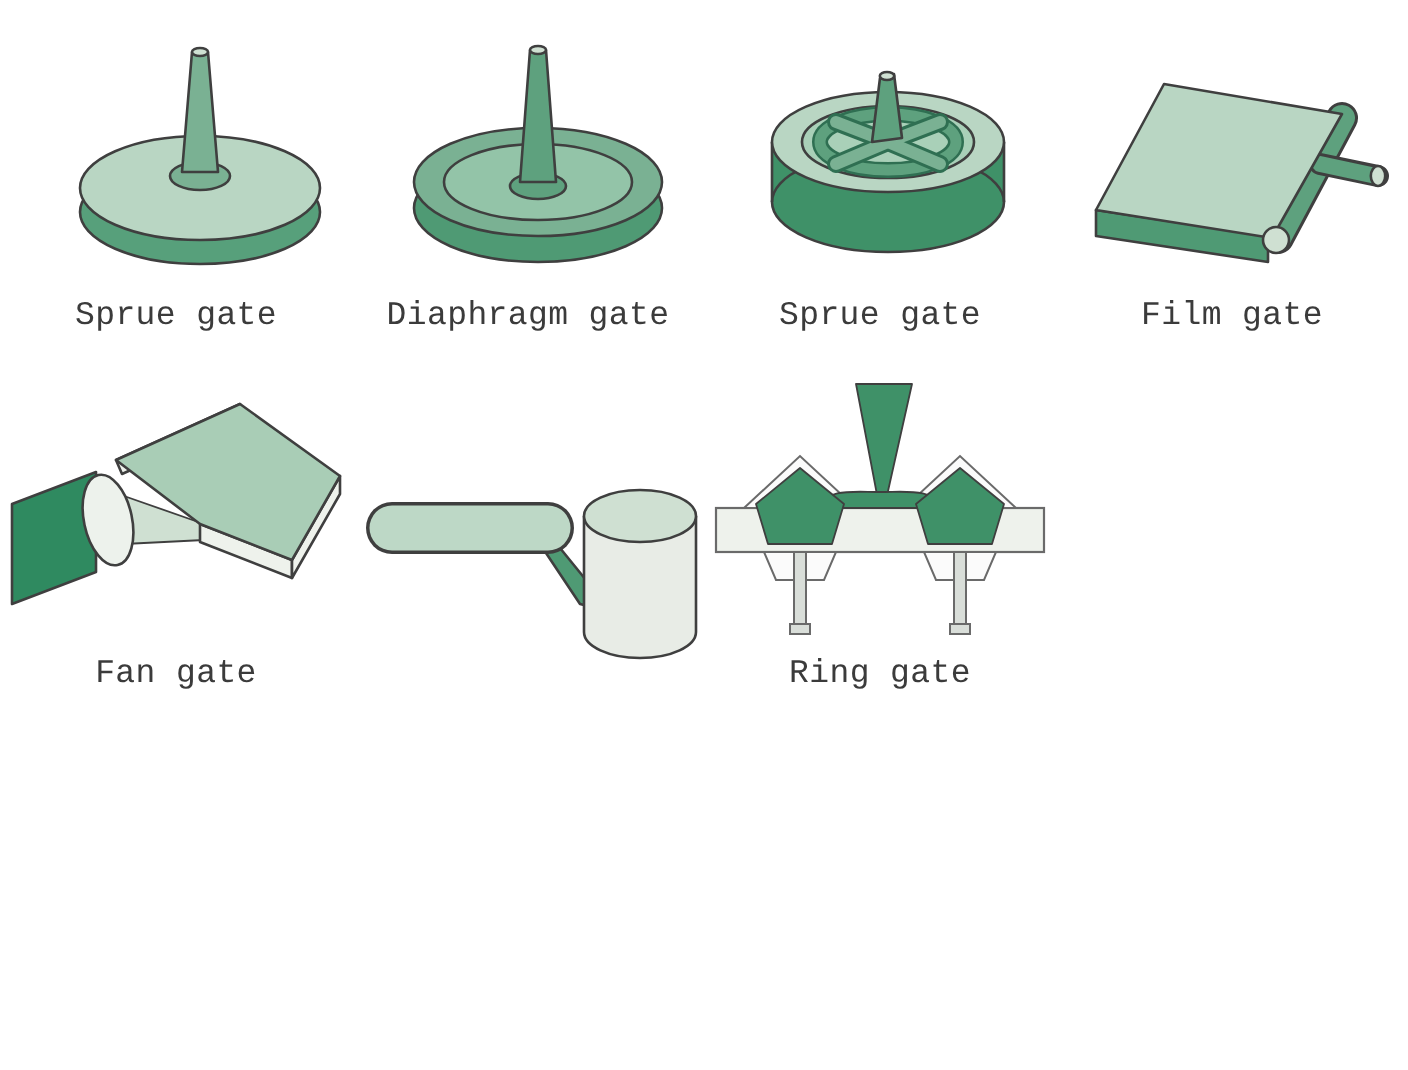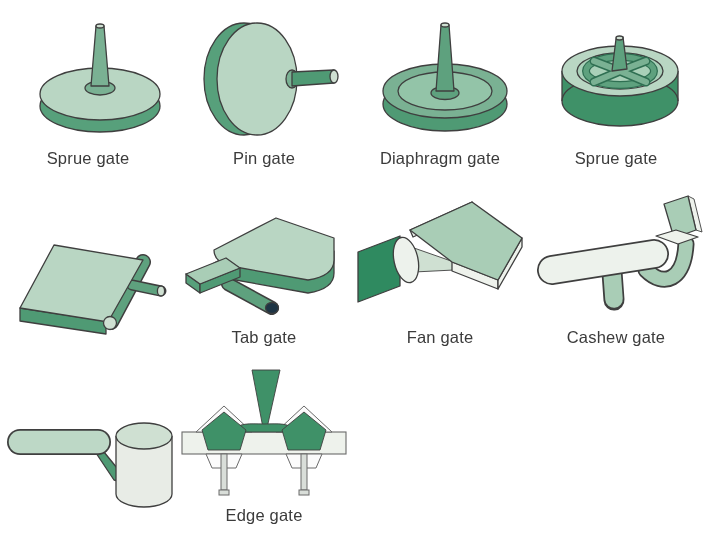--- a/index.html
+++ b/index.html
@@ -5,21 +5,21 @@
   html,body{margin:0;padding:0;background:#ffffff;}
   #canvas{
     width:704px;height:535px;background:#ffffff;
     display:grid;grid-template-columns:repeat(4,176px);grid-template-rows:repeat(3,1fr);
     font-family:"Liberation Sans", sans-serif;
   }
   .cell{display:flex;flex-direction:column;align-items:center;justify-content:flex-end;padding-bottom:8px;}
   .fig{width:176px;height:135px;flex:0 0 auto;}
   .lbl{
     height:24px;line-height:24px;font-size:16.5px;color:#3b3b3b;
-    letter-spacing:.2px;text-align:center;white-space:nowrap;
+    letter-spacing:.2px;text-align:center;white-space:nowrap;font-family:Liberation Mono, monospace;
   }
   
   svg .ol{stroke:#3f3f3f;stroke-width:1.3;stroke-linejoin:round;}
   svg .thin{stroke:#3f3f3f;stroke-width:.9;stroke-linejoin:round;}
   .f-light{fill:#b9d6c3}.f-light2{fill:#a9cdb6}.f-pale{fill:#cfe0d2}
   .f-mid{fill:#7ab193}.f-mid2{fill:#5ea17e}.f-dark{fill:#57a07b}
   .f-dark2{fill:#4f9a74}.f-deep{fill:#2f8a60}.f-green{fill:#3f9168}
   .f-surface{fill:#eef2ec}.f-flange{fill:#e8eee6}.f-run{fill:#d6e4d8}
   .f-cyl{fill:#e8ece6}.f-cap{fill:#edf2ec}.f-hole{fill:#8fc0a4}
   .f-inner{fill:#93c4a8}.f-floor{fill:#a9d0b8}.f-navy{fill:#1d3444}
@@ -35,30 +35,20 @@
     <svg class="fig" viewBox="0 0 176 135">
       <ellipse class="f-dark ol" cx="100" cy="95" rx="60" ry="26"></ellipse>
       <ellipse class="f-light ol" cx="100" cy="83" rx="60" ry="26"></ellipse>
       <ellipse class="f-mid ol" cx="100" cy="77" rx="15" ry="7"></ellipse>
       <polygon class="f-mid ol" points="96,15 104,15 109,75 91,75"></polygon>
       <ellipse class="f-pale ol" cx="100" cy="15" rx="4" ry="2"></ellipse>
     </svg>
     <div class="lbl">Sprue gate</div>
   </div>
 
-  <div class="cell">
-    <svg class="fig" viewBox="0 0 176 135">
-      <ellipse class="f-dark ol" cx="68" cy="68" rx="40" ry="56"></ellipse>
-      <ellipse class="f-light ol" cx="81" cy="68" rx="40" ry="56"></ellipse>
-      <ellipse class="f-mid ol" cx="116" cy="68" rx="6" ry="9"></ellipse>
-      <polygon class="f-dark2 ol" points="116,61 158,59 158,72 116,75"></polygon>
-      <ellipse class="f-pale ol" cx="158" cy="65.5" rx="4" ry="6.5"></ellipse>
-    </svg>
-    <div class="lbl">Pin gate</div>
-  </div>
 
 
 
   <div class="cell">
     <svg class="fig" viewBox="0 0 176 135">
       <ellipse class="f-dark2 ol" cx="93" cy="93" rx="62" ry="27"></ellipse>
       <ellipse class="f-mid ol" cx="93" cy="80" rx="62" ry="27"></ellipse>
       <ellipse class="f-inner ol" cx="93" cy="80" rx="47" ry="19"></ellipse>
       <ellipse class="f-mid2 ol" cx="93" cy="82" rx="14" ry="6.5"></ellipse>
       <polygon class="f-mid2 ol" points="89,14 97,14 102,80 84,80"></polygon>
@@ -99,63 +89,37 @@
     <svg class="fig" viewBox="0 0 176 135">
       <line x1="143" y1="48" x2="111" y2="108" stroke="#3f3f3f" stroke-width="16" stroke-linecap="round"></line>
       <line x1="143" y1="48" x2="111" y2="108" stroke="#5ea17e" stroke-width="13" stroke-linecap="round"></line>
       <line x1="132" y1="71" x2="161" y2="77" stroke="#3f3f3f" stroke-width="11" stroke-linecap="round"></line>
       <line x1="132" y1="71" x2="160" y2="77" stroke="#5ea17e" stroke-width="8" stroke-linecap="round"></line>
       <ellipse class="f-pale ol" cx="161" cy="77" rx="3.6" ry="5"></ellipse>
       <polygon class="f-dark2 ol" points="20,94 106,107 106,120 20,107"></polygon>
       <polygon class="f-light ol" points="20,94 54,31 143,46 108,108"></polygon>
       <circle class="f-pale ol" cx="110" cy="109" r="6.5"></circle>
     </svg>
+    <div class="lbl">Film gate</div>
   </div>
 
-  <div class="cell">
-    <svg class="fig" viewBox="0 0 176 135">
-      <line x1="52" y1="94" x2="96" y2="118" stroke="#3f3f3f" stroke-width="14" stroke-linecap="round"></line>
-      <line x1="52" y1="94" x2="94" y2="117" stroke="#5ea17e" stroke-width="11" stroke-linecap="round"></line>
-      <ellipse class="f-navy ol" cx="96" cy="118" rx="6.5" ry="5.5"></ellipse>
-      <path class="f-dark2 ol" d="M38,73 L100,41 L158,61 L158,83 Q158,99 132,103 L54,89 Q38,85 38,73 Z"></path>
-      <path class="f-light ol" d="M38,60 L100,28 L158,48 L158,70 Q158,86 132,90 L54,76 Q38,72 38,60 Z"></path>
-      <polygon class="f-dark ol" points="10,84 24,94 24,103 10,93"></polygon>
-      <polygon class="f-dark2 ol" points="24,94 64,78 64,87 24,103"></polygon>
-      <polygon class="f-light2 ol" points="10,84 50,68 64,78 24,94"></polygon>
-    </svg>
-    <div class="lbl">Tab gate</div>
-  </div>
 
   <div class="cell">
     <svg class="fig" viewBox="0 0 176 135">
       <polygon class="f-pale thin" points="62,58 102,72 102,80 62,82"></polygon>
       <polygon class="f-surface ol" points="100,72 146,90 146,99 100,81"></polygon>
       <polygon class="f-surface ol" points="146,90 170,48 170,57 146,99"></polygon>
       <polygon class="f-surface ol" points="58,40 120,12 123,19 61,47"></polygon>
       <polygon class="f-light2 ol" points="58,40 120,12 170,48 146,90 100,72"></polygon>
       <polygon class="f-deep ol" points="6,62 48,46 48,96 6,112"></polygon>
       <ellipse class="f-cap ol" cx="54" cy="70" rx="12" ry="23" transform="rotate(-12 54 70)"></ellipse>
     </svg>
     <div class="lbl">Fan gate</div>
   </div>
 
-  <div class="cell">
-    <svg class="fig" viewBox="0 0 176 135">
-      <path d="M118,80 C136,98 156,90 158,54" fill="none" stroke="#3f3f3f" stroke-width="17" stroke-linecap="round"></path>
-      <path d="M118,80 C136,98 156,90 158,54" fill="none" stroke="#a9cdb6" stroke-width="13.5" stroke-linecap="round"></path>
-      <line x1="84" y1="82" x2="86" y2="110" stroke="#3f3f3f" stroke-width="21" stroke-linecap="round"></line>
-      <line x1="84" y1="82" x2="86" y2="109" stroke="#a9cdb6" stroke-width="17.5" stroke-linecap="round"></line>
-      <line x1="24" y1="80" x2="126" y2="64" stroke="#3f3f3f" stroke-width="30" stroke-linecap="round"></line>
-      <line x1="24" y1="80" x2="126" y2="64" stroke="#edf2ec" stroke-width="26.5" stroke-linecap="round"></line>
-      <polygon class="f-surface thin" points="160,6 166,9 174,42 168,40"></polygon>
-      <polygon class="f-light2 ol" points="136,14 160,6 168,40 146,48"></polygon>
-      <polygon class="f-surface ol" points="128,46 148,40 170,47 150,54"></polygon>
-    </svg>
-    <div class="lbl">Cashew gate</div>
-  </div>
 
   <div class="cell">
     <svg class="fig" viewBox="0 0 176 135">
       <polygon class="f-dark2 ol" points="90,52 104,60 130,92 114,88"></polygon>
       <line x1="20" y1="50" x2="98" y2="50" stroke="#3f3f3f" stroke-width="26" stroke-linecap="round"></line>
       <line x1="20" y1="50" x2="98" y2="50" stroke="#bdd8c6" stroke-width="22.5" stroke-linecap="round"></line>
       <path class="f-cyl ol" d="M116,44 L116,102 A28,13 0 0 0 172,102 L172,44"></path>
       <ellipse class="f-pale ol" cx="144" cy="44" rx="28" ry="13"></ellipse>
     </svg>
   </div>
@@ -173,16 +137,16 @@
         <polygon class="f-white" points="110,86 146,86 140,100 116,100" stroke="#6a6a6a" stroke-width="1"></polygon>
         <rect class="f-pin" x="125" y="86" width="6" height="36" stroke="#6a6a6a" stroke-width="1"></rect>
         <rect class="f-pin" x="123" y="122" width="10" height="5" stroke="#6a6a6a" stroke-width="1"></rect>
         <polygon class="f-white" points="100,64 128,38 156,64 150,64 128,45 106,64" stroke="#6a6a6a" stroke-width="1"></polygon>
       </g>
       <polygon class="f-green thin" points="76,2 104,2 91,60 87,60"></polygon>
       <path class="f-green thin" d="M56,64 C62,54 74,56 88,56 C102,56 114,54 120,64 Z"></path>
       <polygon class="f-green thin" points="26,62 48,44 70,62 64,82 32,82"></polygon>
       <polygon class="f-green thin" points="106,62 128,44 150,62 144,82 112,82"></polygon>
     </svg>
-    <div class="lbl">Edge gate</div>
+    <div class="lbl">Ring gate</div>
   </div>
 
 </div>
 
 </body></html>

